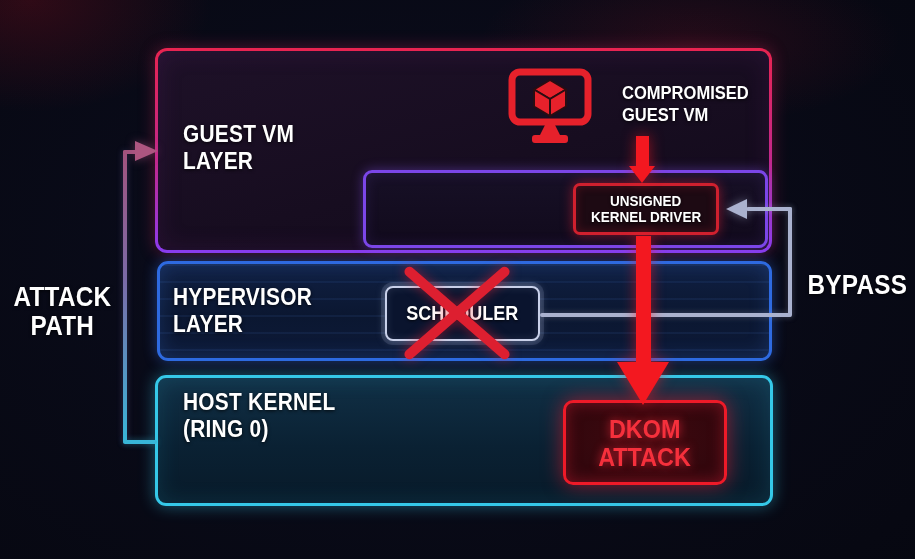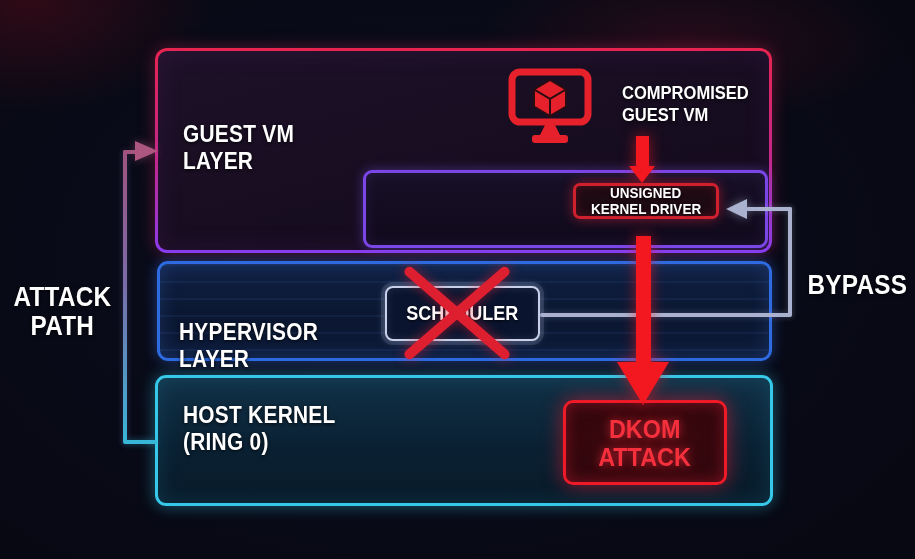--- a/index.html
+++ b/index.html
@@ -18,21 +18,21 @@
     background:linear-gradient(165deg,#1e1128 0%,#170d20 55%,#120a1b 100%) padding-box,
                linear-gradient(180deg,#e82450 0%,#c2288c 55%,#8b3bf0 100%) border-box;
     box-shadow:0 0 16px rgba(225,40,95,.35), inset 0 0 24px rgba(120,40,140,.18);
   }
   .drvmgr{
     left:363px;top:170px;width:405px;height:78px;border:3px solid #7b46e8;border-radius:9px;z-index:3;
     background:linear-gradient(180deg,#171026 0%,#110a1c 100%);
     box-shadow:0 0 12px rgba(130,80,235,.45), inset 0 0 14px rgba(130,80,235,.15);
   }
   .udrv{
-    left:573px;top:183px;width:146px;height:36px;border:3px solid #d0202e;border-radius:7px;z-index:4;
+    left:573px;top:183px;width:146px;height:52px;border:3px solid #d0202e;border-radius:7px;z-index:4;
     background:#1d0a13;display:flex;flex-direction:column;align-items:center;justify-content:center;
     box-shadow:0 0 12px rgba(225,35,55,.55), inset 0 0 10px rgba(225,35,55,.25);
   }
   .hyper{
     left:157px;top:261px;width:615px;height:100px;border:3px solid #2e6ae0;border-radius:11px;z-index:2;
     background:
       repeating-linear-gradient(180deg, rgba(90,150,255,.08) 0 2px, rgba(0,0,0,0) 2px 17px),
       linear-gradient(180deg,#102043 0%,#0b1731 55%,#0d1a38 100%);
     box-shadow:0 0 14px rgba(55,115,235,.45), inset 0 0 20px rgba(70,130,245,.22);
   }
@@ -146,25 +146,25 @@
     <span class="cc">PATH</span>
   </div>
   <div class="lbl side-title" style="left:797px;top:271px;width:120px;">
     <span class="cc">BYPASS</span>
   </div>
 
   <div class="lbl layer-title" style="left:183px;top:120px;">
     <span class="cx">GUEST VM</span><br>
     <span class="cx">LAYER</span>
   </div>
-  <div class="lbl layer-title" style="left:179px;top:283px;margin-top:35px;">
+  <div class="lbl layer-title" style="left:173px;top:283px;">
     <span class="cx">HYPERVISOR</span><br>
     <span class="cx">LAYER</span>
   </div>
-  <div class="lbl layer-title" style="left:183px;top:401px;">
+  <div class="lbl layer-title" style="left:183px;top:388px;">
     <span class="cx">HOST KERNEL</span><br>
     <span class="cx">(RING 0)</span>
   </div>
 
   <div class="lbl compvm" style="left:596px;top:82px;">
     <span class="cx">COMPROMISED</span><br>
     <span class="cx">GUEST VM</span>
   </div>
 
 

